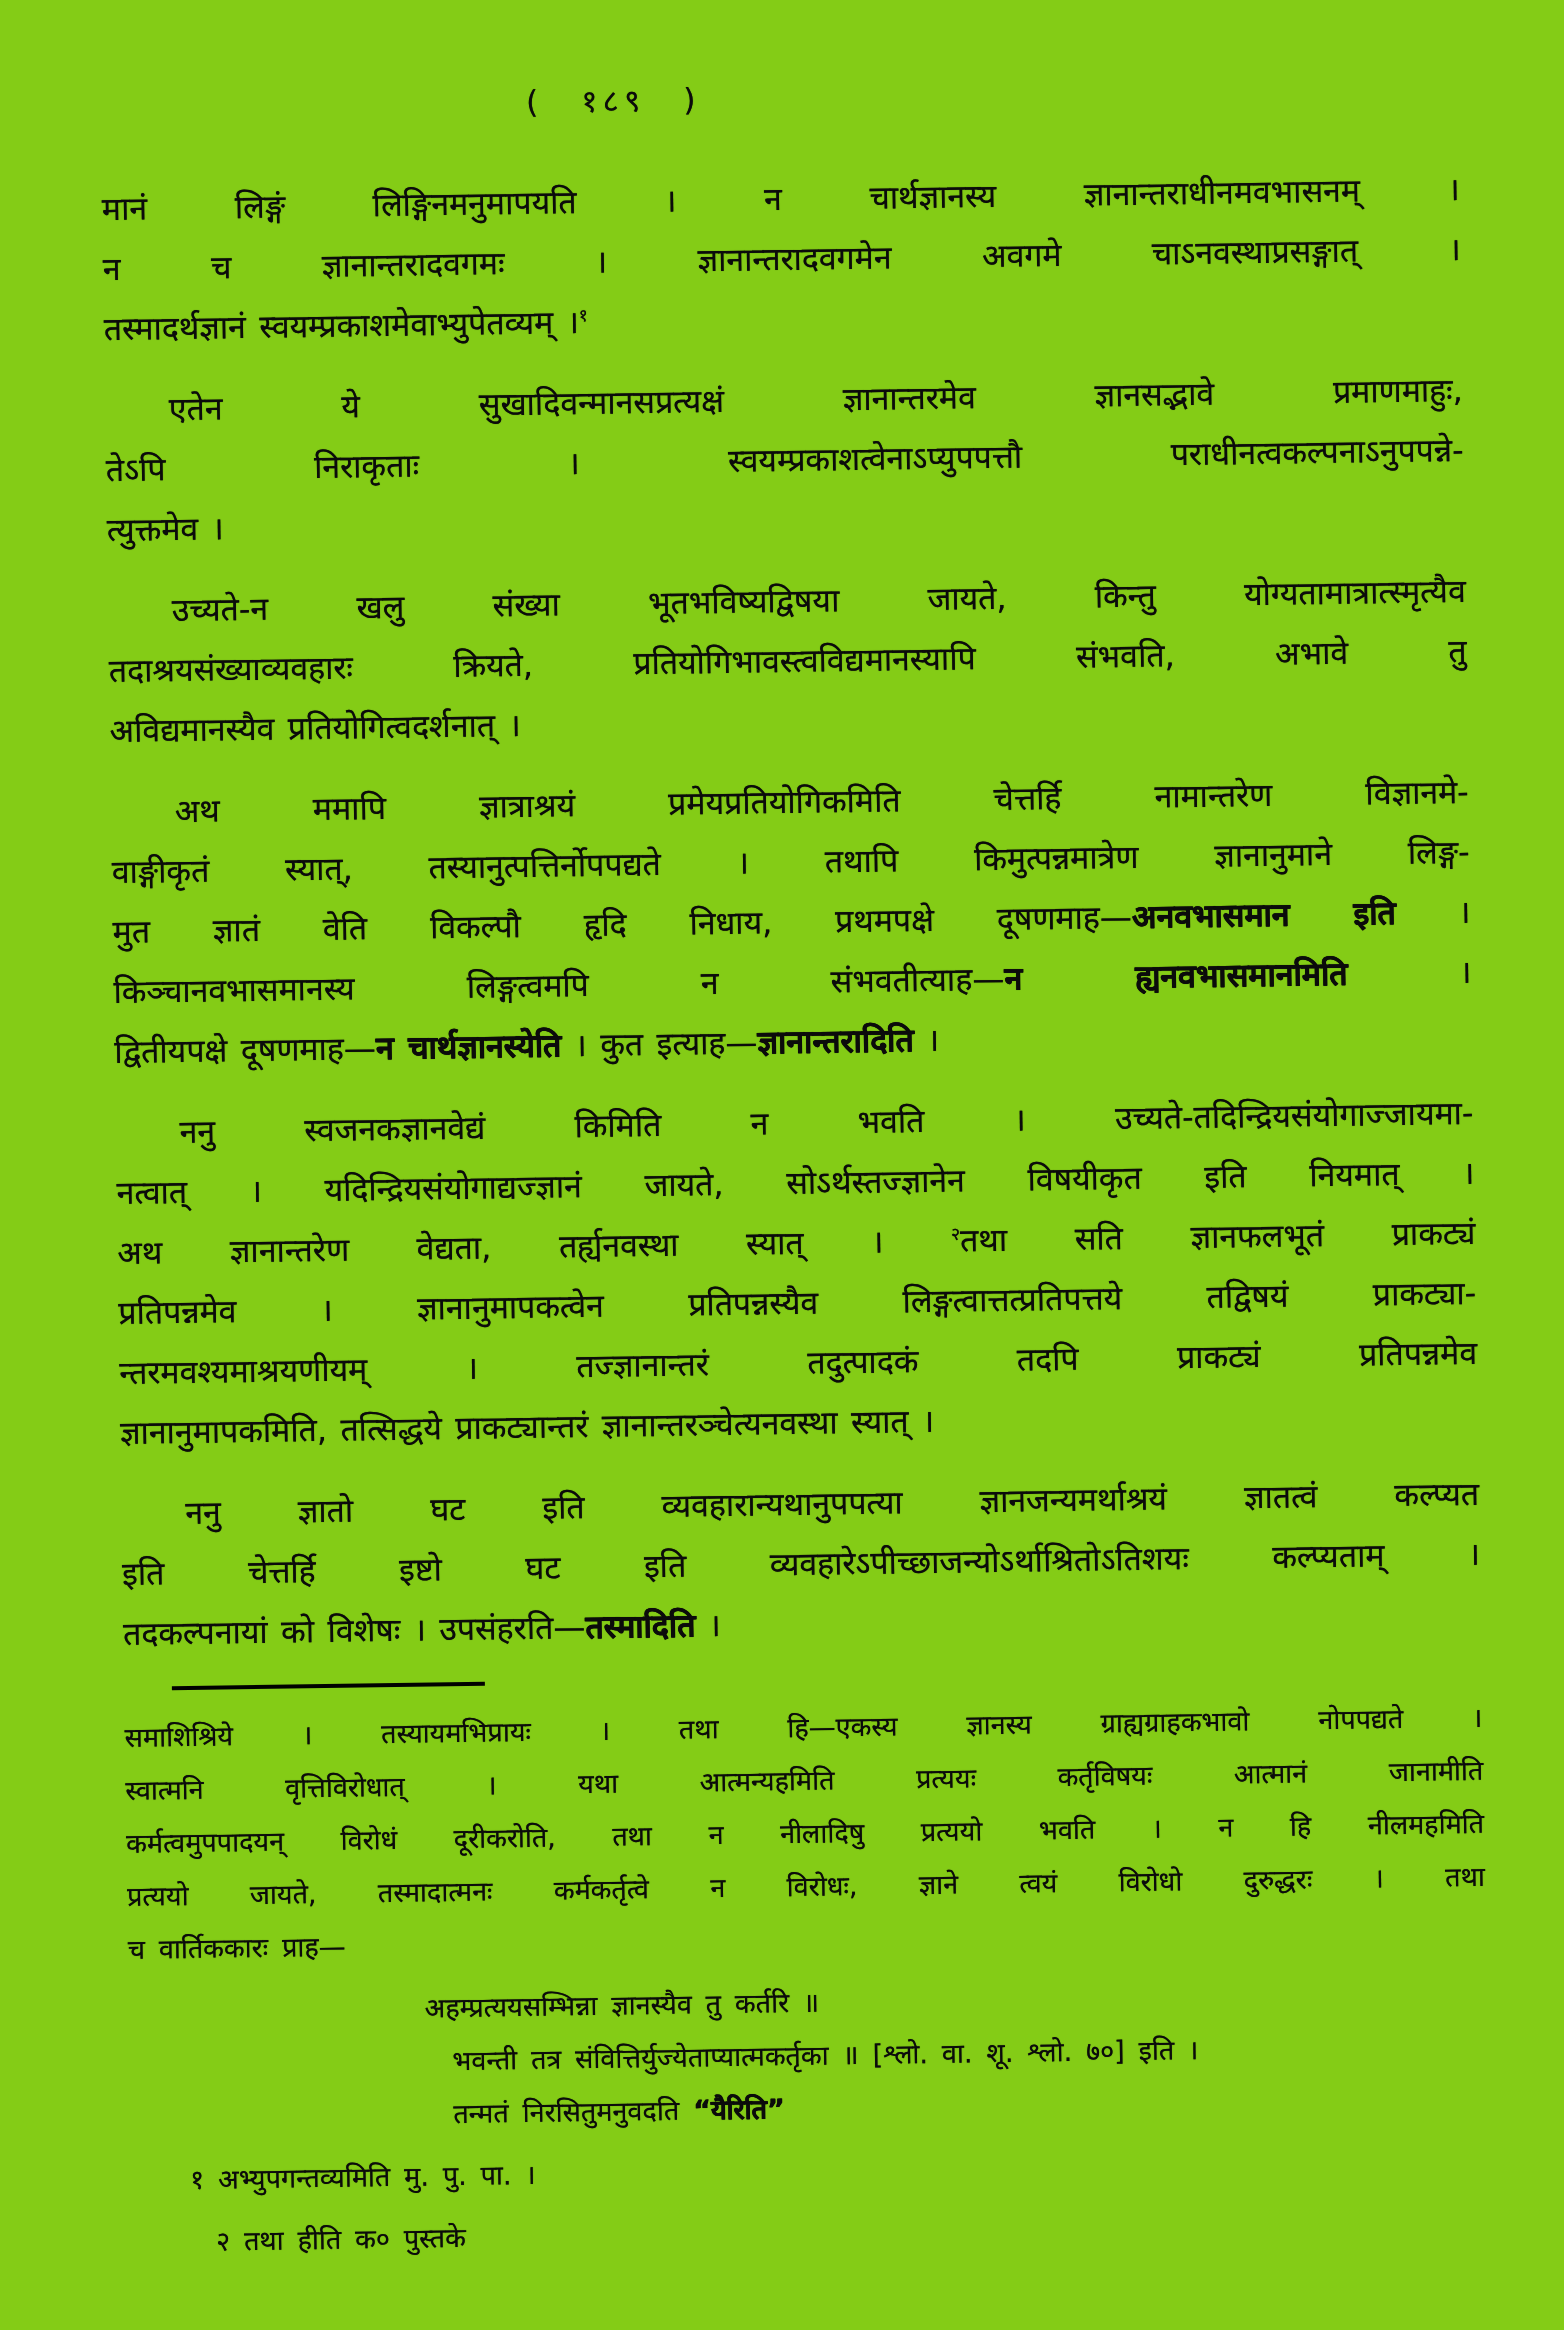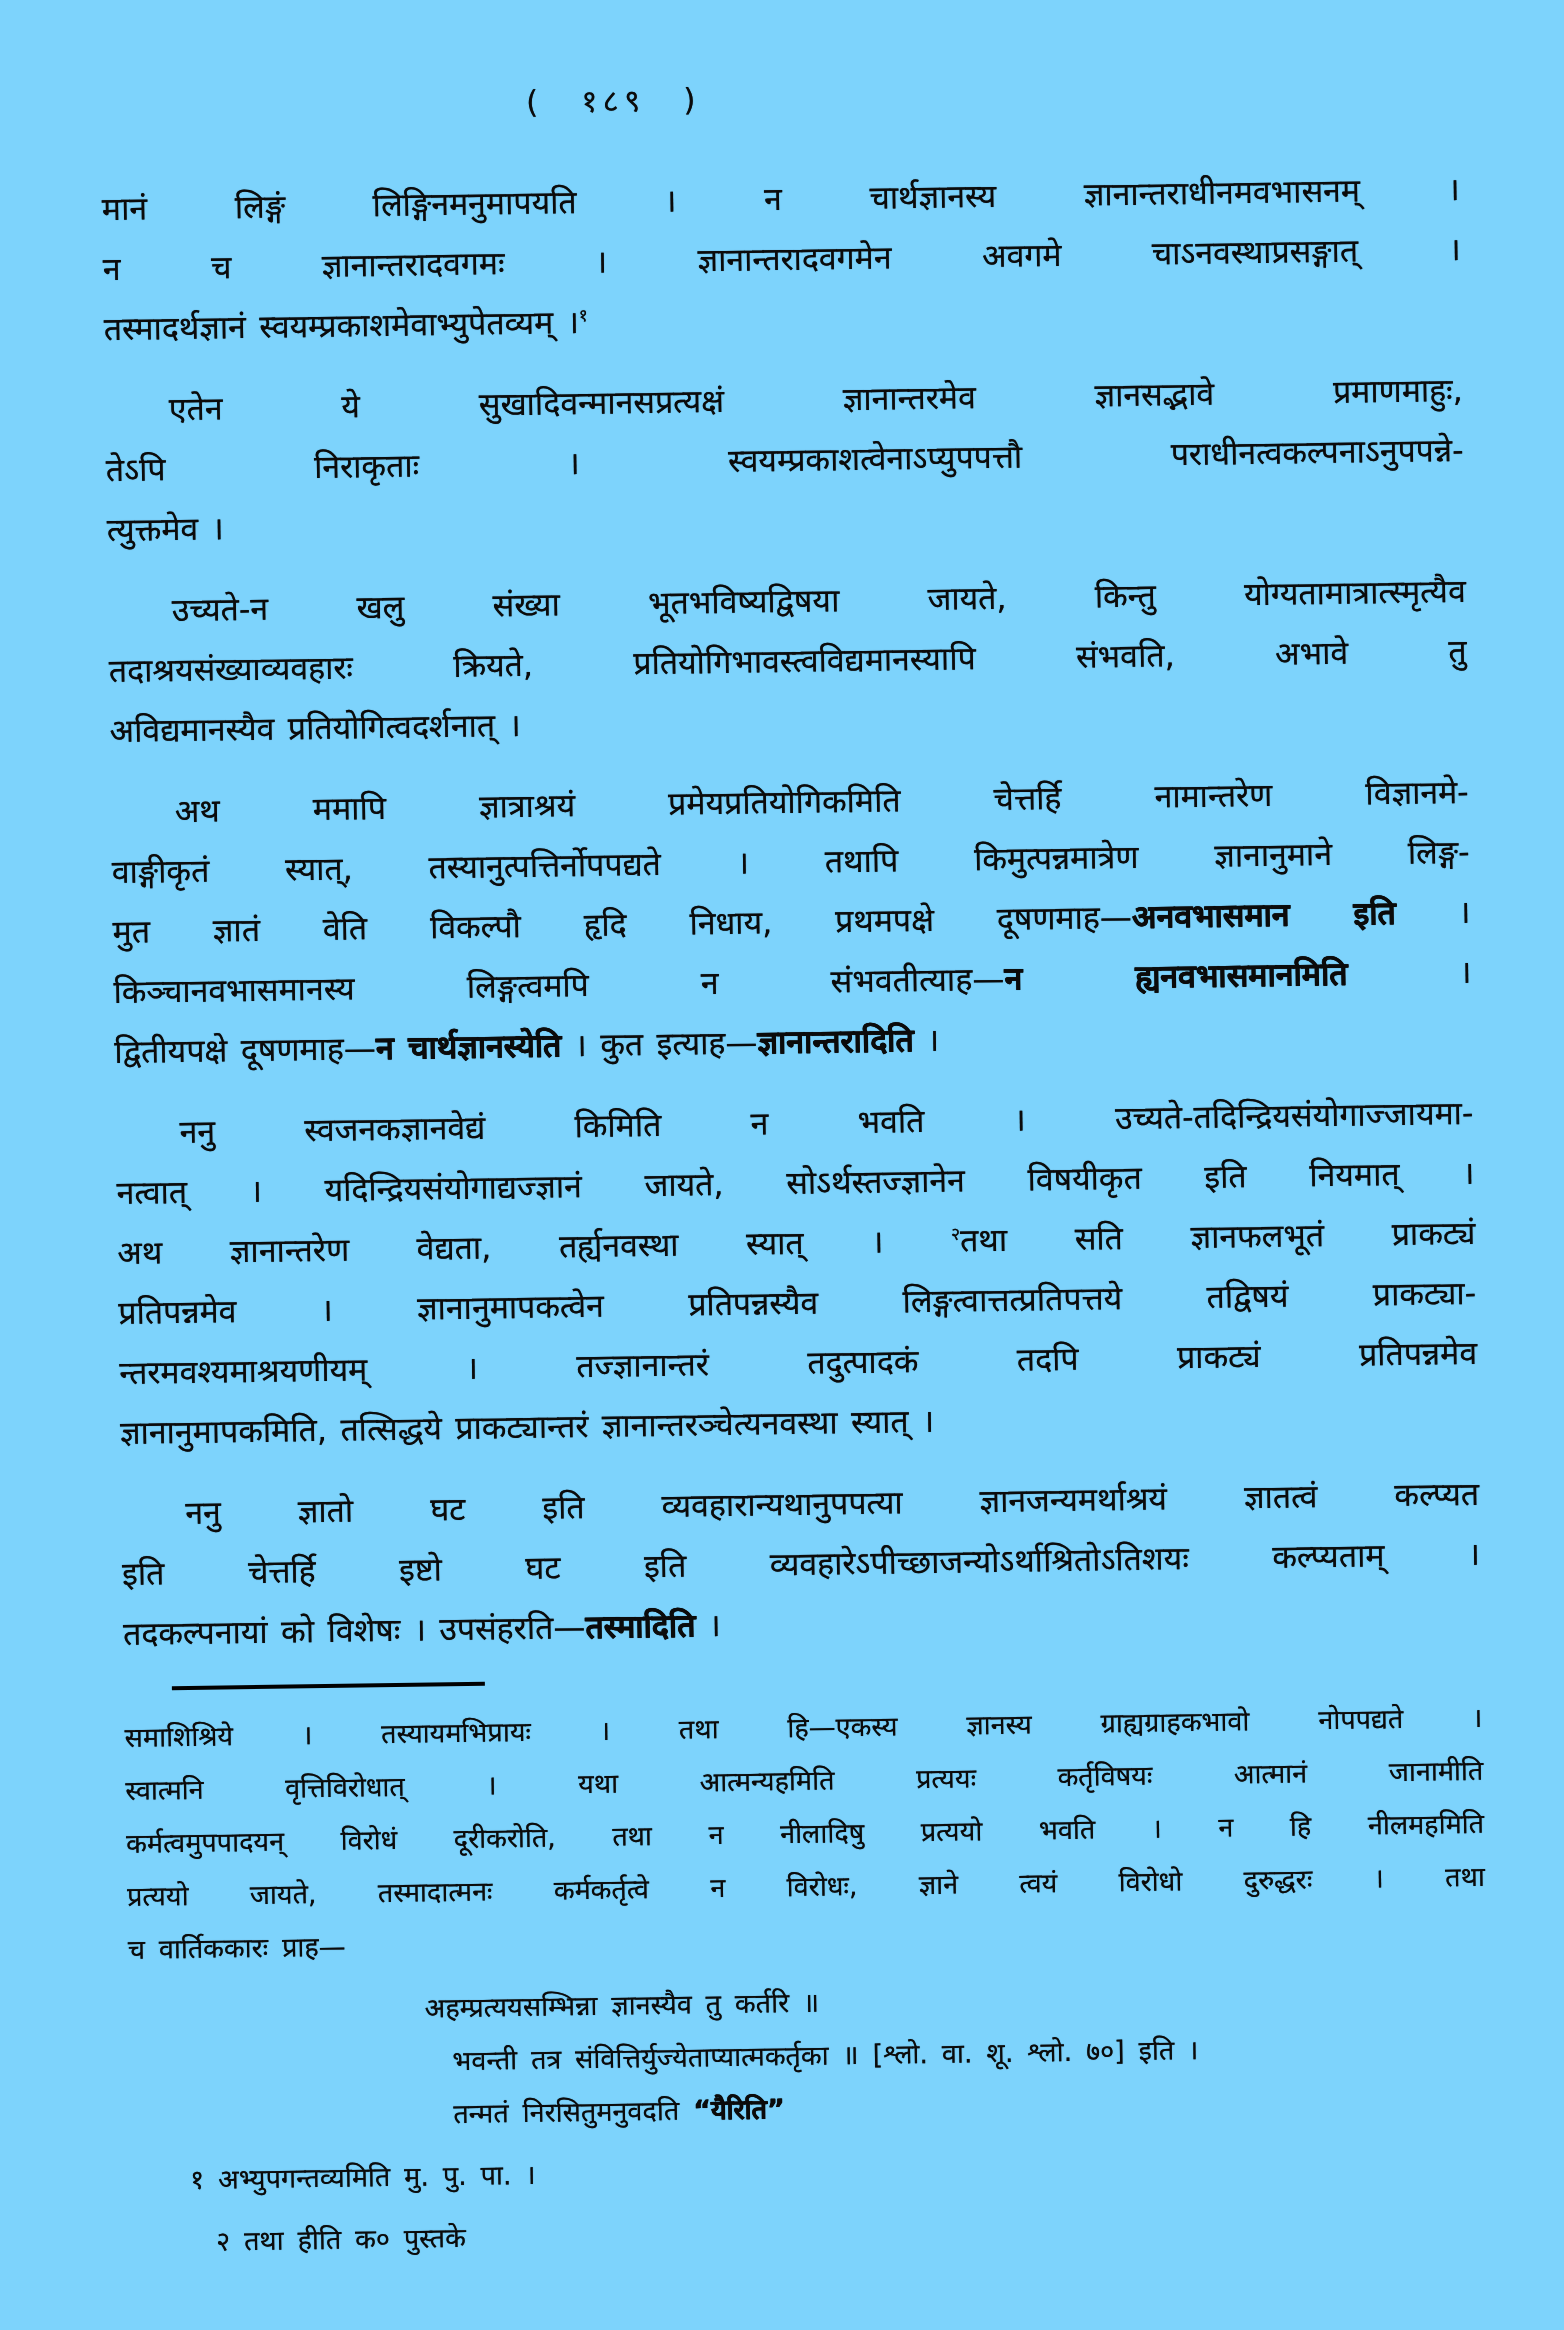--- a/index.html
+++ b/index.html
@@ -1,20 +1,20 @@
 <!DOCTYPE html>
 <html lang="sa" style="font-size:10.7px"><head>
 <meta charset="utf-8">
 <style>
   html,body{margin:0;padding:0;}
   body{background:#ffffff;}
   .page{
     position:relative;
     width:1565px;height:2330px;
-    background:#7dd3fc;
+    background:#84cc16;
     overflow:hidden;
     font-family:"DejaVu Sans",sans-serif;
     color:#0b0b0b;
   }
   .sheet{
     position:absolute;left:113px;top:75px;width:1358px;
     transform:rotate(-0.85deg);
     transform-origin:50% 40%;
   }
   .pagenum{

